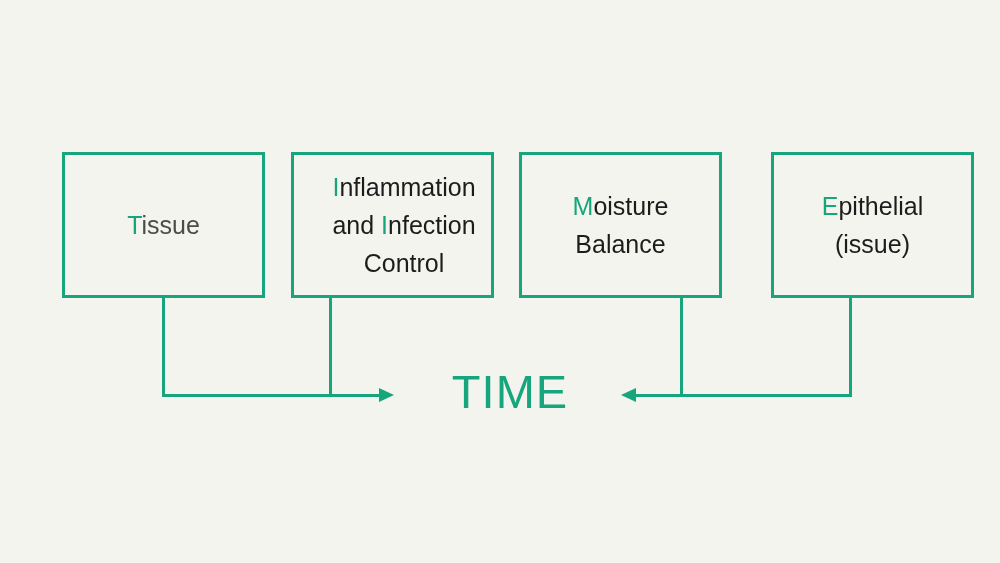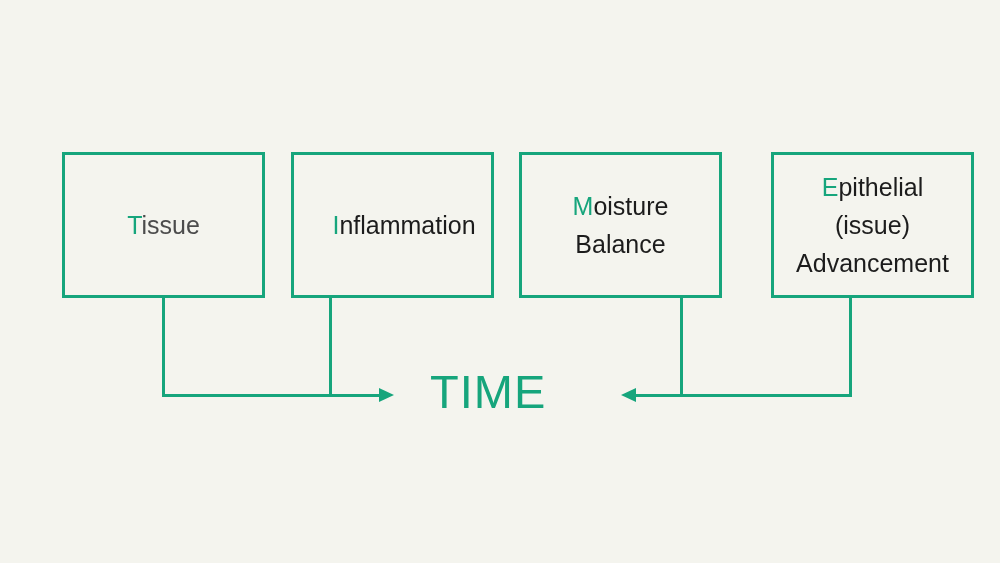--- a/index.html
+++ b/index.html
@@ -47,46 +47,48 @@
     background:var(--accent);
   }
   #hline-left{left:162px;width:217px;}
   #hline-right{left:636px;width:216px;}
   .arrowhead{position:absolute;top:388px;width:0;height:0;
     border-top:7px solid transparent;border-bottom:7px solid transparent;}
   #arrowhead-right{left:379px;border-left:15px solid var(--accent);}
   #arrowhead-left{left:621px;border-right:15px solid var(--accent);}
   .time{
     position:absolute;left:430px;top:364px;width:160px;
+    text-align:center;
     font-size:47px;letter-spacing:1px;
     color:var(--accent);
   }
 </style>
 </head>
 <body>
 
 <div class="canvas">
 
   <div class="box" id="box-0">
     <div class="line"><span class="seg accent">T</span><span class="seg">issue</span></div>
   </div>
 
   <div class="box" id="box-1">
     <div class="line"><span class="seg accent">I</span><span class="seg">nflammation</span></div>
+    <div class="line"><span class="seg">and </span><span class="seg accent">I</span><span class="seg">nfection</span></div>
+    <div class="line"><span class="seg">Control</span></div>
   </div>
 
   <div class="box" id="box-2">
     <div class="line"><span class="seg accent">M</span><span class="seg">oisture</span></div>
     <div class="line"><span class="seg">Balance</span></div>
   </div>
 
   <div class="box" id="box-3">
     <div class="line"><span class="seg accent">E</span><span class="seg">pithelial</span></div>
     <div class="line"><span class="seg">(issue)</span></div>
-    <div class="line"><span class="seg">Advancement</span></div>
   </div>
 
   <div class="vline" id="vline-0"></div>
   <div class="vline" id="vline-1"></div>
   <div class="hline" id="hline-left"></div>
   <div class="arrowhead" id="arrowhead-right"></div>
 
   <div class="vline" id="vline-2"></div>
   <div class="vline" id="vline-3"></div>
   <div class="hline" id="hline-right"></div>

